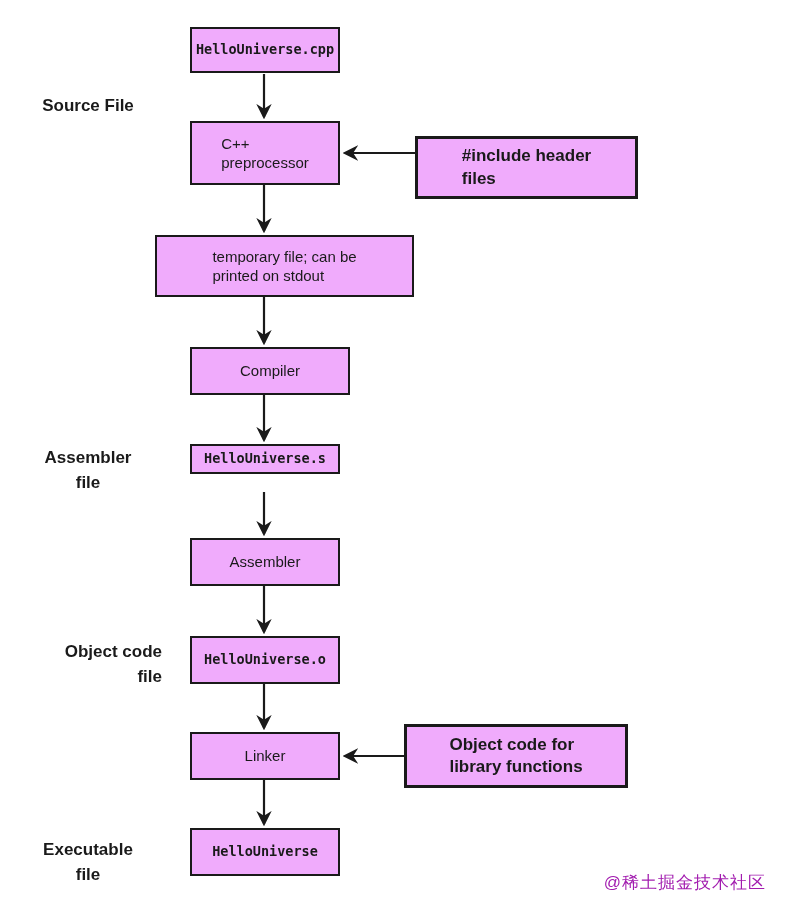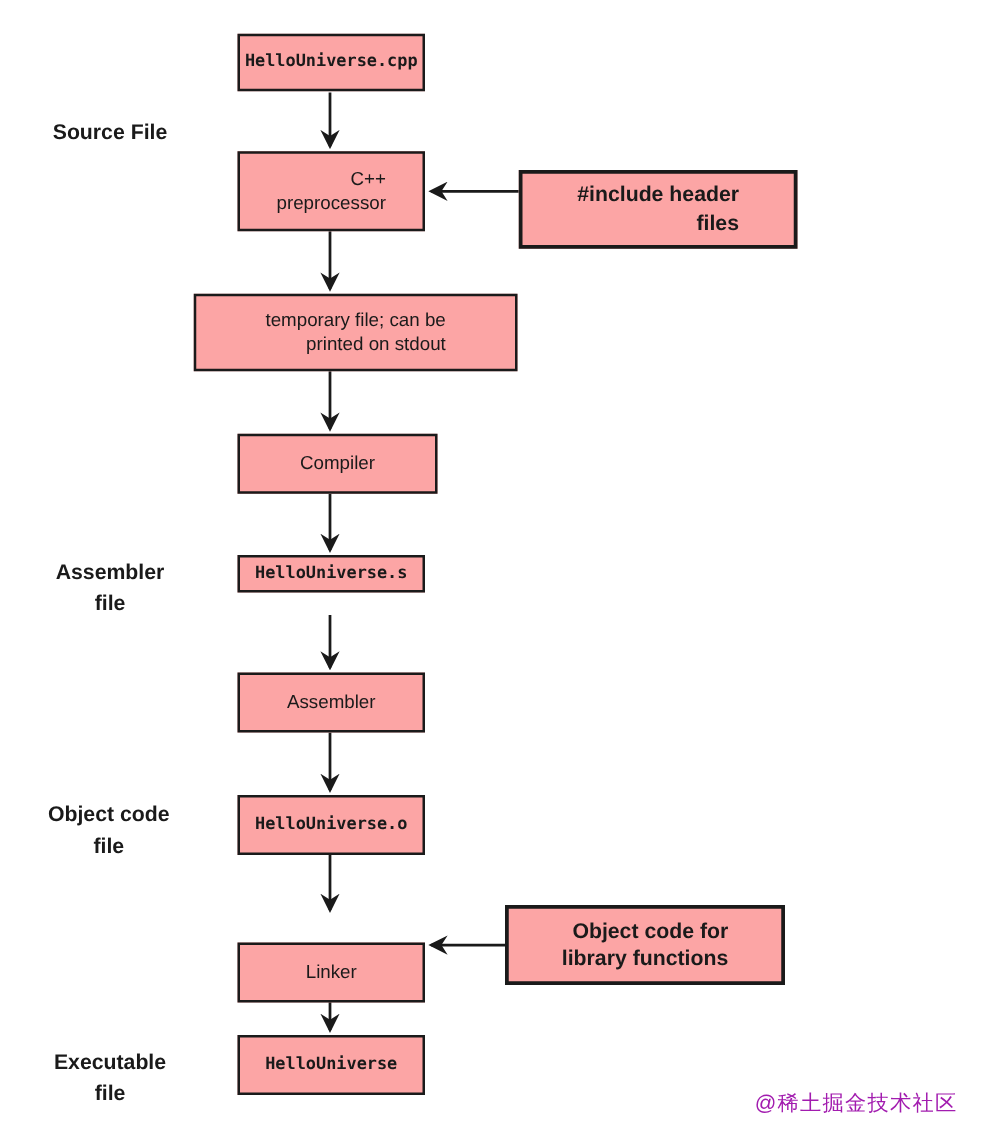--- a/index.html
+++ b/index.html
@@ -7,23 +7,23 @@
     position:relative;
     width:786px;height:918px;
     background:#ffffff;
     font-family:"Liberation Sans",sans-serif;
     color:#1a1a1a;
     overflow:hidden;
   }
   .box{
     position:absolute;
     border:2px solid #1a1a1a;
-    background:#fca5a5;
+    background:#f0abfc;
     display:flex;align-items:center;justify-content:center;
-    text-align:right;
+    text-align:left;
     box-sizing:border-box;
     white-space:pre-line;
     line-height:1.3;
   }
   .box.annot{border-width:3px;}
   .t-sans{font-size:15px;font-weight:400;}
   .t-sans-bold{font-size:17px;font-weight:700;}
   .t-mono{font-family:"DejaVu Sans Mono",monospace;font-size:13.5px;font-weight:700;letter-spacing:0;}
   .stage-label{
     position:absolute;
@@ -63,21 +63,21 @@
       <line x1="264" y1="684" x2="264" y2="728" marker-end="url(#ah)"></line>
       <line x1="264" y1="780" x2="264" y2="824" marker-end="url(#ah)"></line>
       <line x1="415" y1="153" x2="345" y2="153" marker-end="url(#ah)"></line>
       <line x1="404" y1="756" x2="345" y2="756" marker-end="url(#ah)"></line>
     </g>
   </svg>
 
   <div class="stage-label" style="left:18px;top:94px;width:140px;">Source File</div>
   <div class="stage-label" style="left:18px;top:446px;width:140px;">Assembler
 file</div>
-  <div class="stage-label" style="left:12px;top:640px;width:150px;">Object code
+  <div class="stage-label" style="left:12px;top:640px;width:150px;text-align:right;">Object code
 file</div>
   <div class="stage-label" style="left:16px;top:838px;width:144px;">Executable
 file</div>
 
   <div class="box t-mono" style="left:190px;top:27px;width:150px;height:46px;">HelloUniverse.cpp</div>
 
   <div class="box t-sans" style="left:190px;top:121px;width:150px;height:64px;">C++
 preprocessor</div>
 
   <div class="box annot t-sans-bold" style="left:415px;top:136px;width:223px;height:63px;">#include header
@@ -87,21 +87,21 @@
 printed on stdout</div>
 
   <div class="box t-sans" style="left:190px;top:347px;width:160px;height:48px;">Compiler</div>
 
   <div class="box t-mono" style="left:190px;top:444px;width:150px;height:30px;">HelloUniverse.s</div>
 
   <div class="box t-sans" style="left:190px;top:538px;width:150px;height:48px;">Assembler</div>
 
   <div class="box t-mono" style="left:190px;top:636px;width:150px;height:48px;">HelloUniverse.o</div>
 
-  <div class="box t-sans" style="left:190px;top:732px;width:150px;height:48px;margin-top:22px;">Linker</div>
+  <div class="box t-sans" style="left:190px;top:732px;width:150px;height:48px;">Linker</div>
 
   <div class="box annot t-sans-bold" style="left:404px;top:724px;width:224px;height:64px;">Object code for
 library functions</div>
 
   <div class="box t-mono" style="left:190px;top:828px;width:150px;height:48px;">HelloUniverse</div>
 
   <div class="watermark">@稀土掘金技术社区</div>
 
 </div>
 

